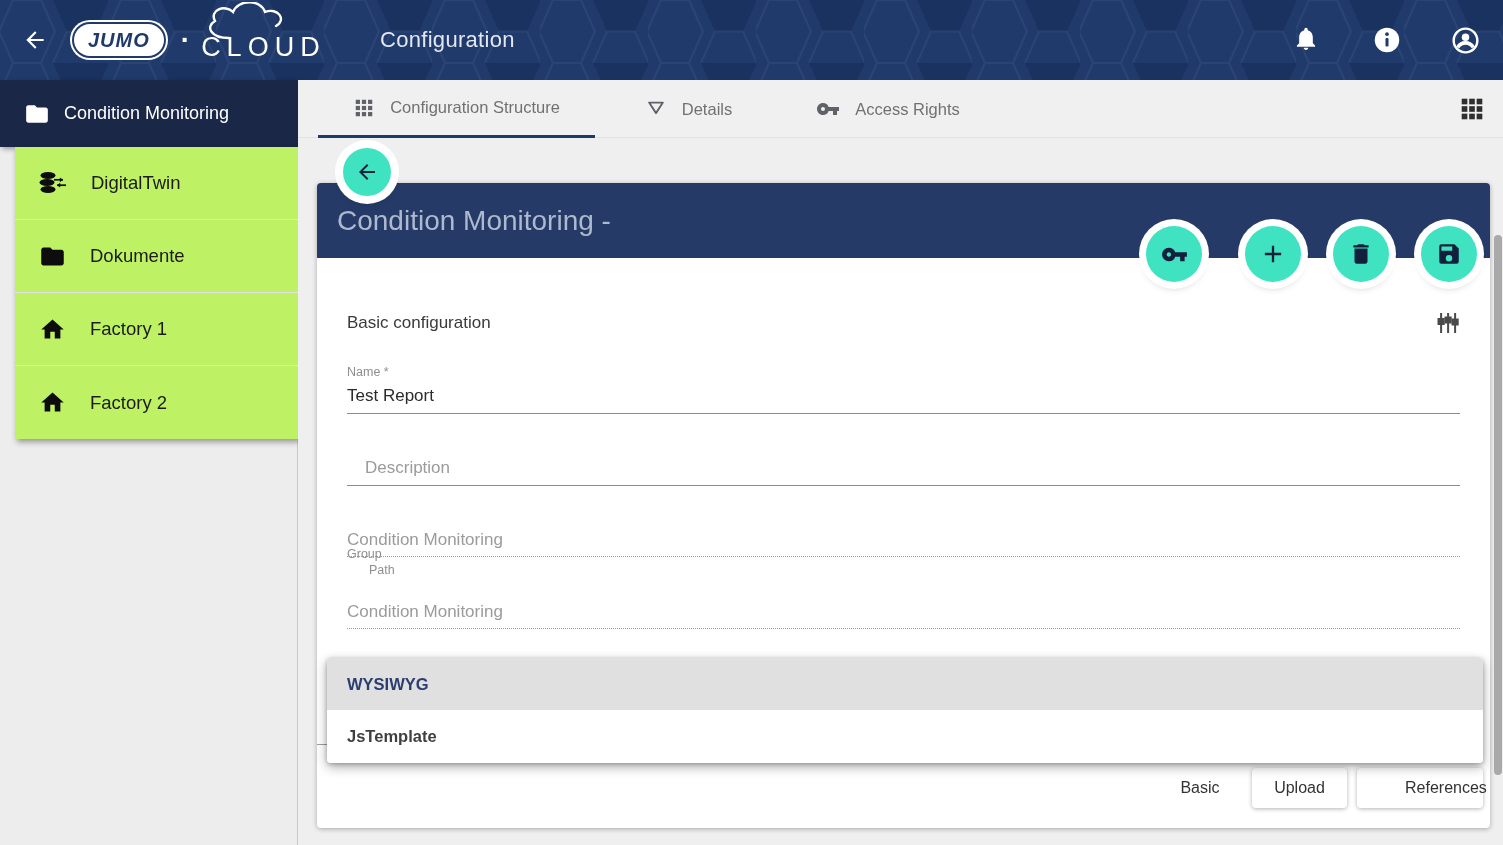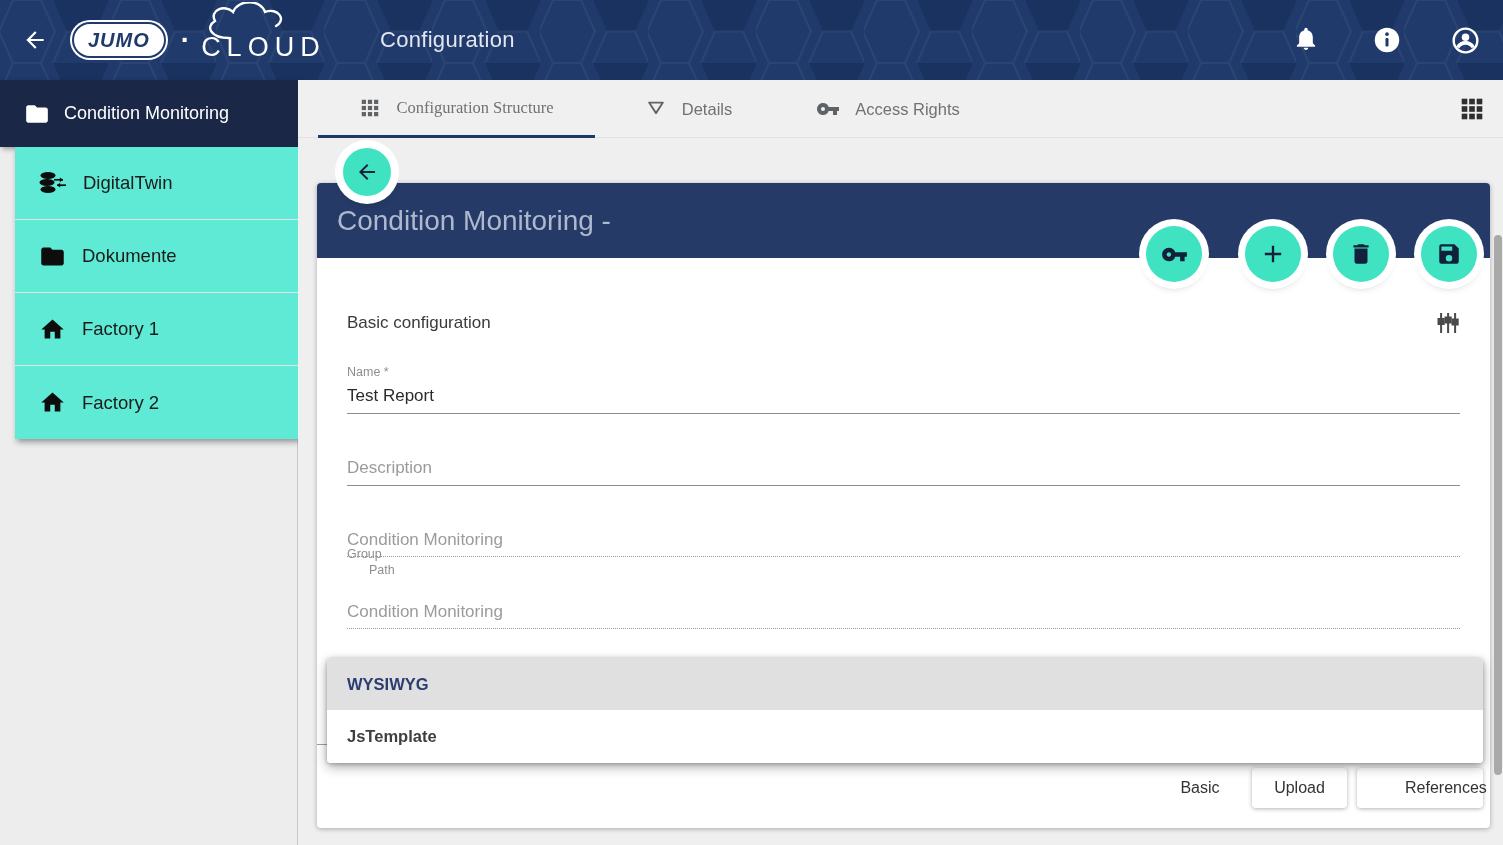--- a/index.html
+++ b/index.html
@@ -24,31 +24,31 @@
   .top-icon-btn { position:absolute; top:26px; width:28px; height:28px; cursor:pointer; }
 
   
   .side-divider { position:absolute; left:297px; top:80px; width:1px; height:765px; background:#c9c9cb; }
   .side-head { position:absolute; left:0; top:80px; width:298px; height:67px;
                background:var(--sidebar-header-bg,#1a2746); display:flex; align-items:center;
                padding-left:24px; gap:14px; cursor:pointer; box-shadow:2px 2px 5px rgba(0,0,0,.35); }
   .side-head .lbl { color:#fff; font-size:18px; }
   .side-panel { position:absolute; left:15px; top:147px; width:283px; background:#fff;
                 box-shadow:2px 3px 6px rgba(0,0,0,.38); }
-  .side-item { height:73px; display:flex; align-items:center; padding-left:24px; gap:16px;
-               border-bottom:1px solid #e2e2e2; cursor:pointer; background:#5eead4; }
+  .side-item { height:73px; display:flex; align-items:center; padding-left:24px; gap:24px;
+               border-bottom:1px solid #e2e2e2; cursor:pointer; background:#bef264; }
   .side-item:last-child { border-bottom:none; }
   .side-item .lbl { color:#1b1b1b; font-size:18.5px; }
 
   
   .tabbar { position:absolute; left:298px; top:80px; width:1205px; height:58px;
             background:var(--tab-bar-bg,#f0f0f1); border-bottom:1px solid #e2e2e3; }
   .tab { position:absolute; top:0; height:58px; display:flex; align-items:center; justify-content:center;
          gap:15px; color:#717171; font-size:16.5px; cursor:pointer; }
-  .tab.active { border-bottom:3px solid var(--active-tab-underline,#1e3a6b);font-family:Liberation Serif, serif; }
+  .tab.active { border-bottom:3px solid var(--active-tab-underline,#1e3a6b); }
   .tab-1 { left:20px;  width:277px; }
   .tab-2 { left:297px; width:187px; }
   .tab-3 { left:484px; width:212px; }
   .apps-grid { position:absolute; right:18px; top:16px; width:26px; height:26px; cursor:pointer; }
 
   
   .content-bg { position:absolute; left:298px; top:138px; width:1205px; height:707px; background:var(--content-bg,#efeff0); }
   .card { position:absolute; left:317px; top:183px; width:1173px; height:645px; background:#fff;
           border-radius:4px; box-shadow:0 1px 5px rgba(0,0,0,.3); }
   .band { position:absolute; left:0; top:0; width:100%; height:75px; background:var(--band-bg,#253a66);
@@ -257,21 +257,21 @@
           <rect x="20.1" y="4" width="2" height="20"></rect>
             <rect x="17.5" y="9.5" width="7.2" height="7"></rect>
         </g>
       </svg>
     </div>
 
     <div class="f-label" style="top:182px;">Name *</div>
     <div class="f-value dark-val" style="top:203px;">Test Report</div>
     <div class="f-line" style="top:230px;"></div>
 
-    <div class="f-value gray-val" style="top:275px;">Description</div>
+    <div class="f-value gray-val" style="top:275px;margin-left:18px;">Description</div>
     <div class="f-line" style="top:302px;"></div>
 
     <div class="f-label" style="top:324px;margin-top:40px;">Group</div>
     <div class="f-value gray-val" style="top:347px;">Condition Monitoring</div>
     <div class="f-line dotted" style="top:373px;"></div>
 
     <div class="f-label" style="top:380px;margin-left:22px;">Path</div>
     <div class="f-value gray-val" style="top:419px;">Condition Monitoring</div>
     <div class="f-line dotted" style="top:445px;"></div>
 

